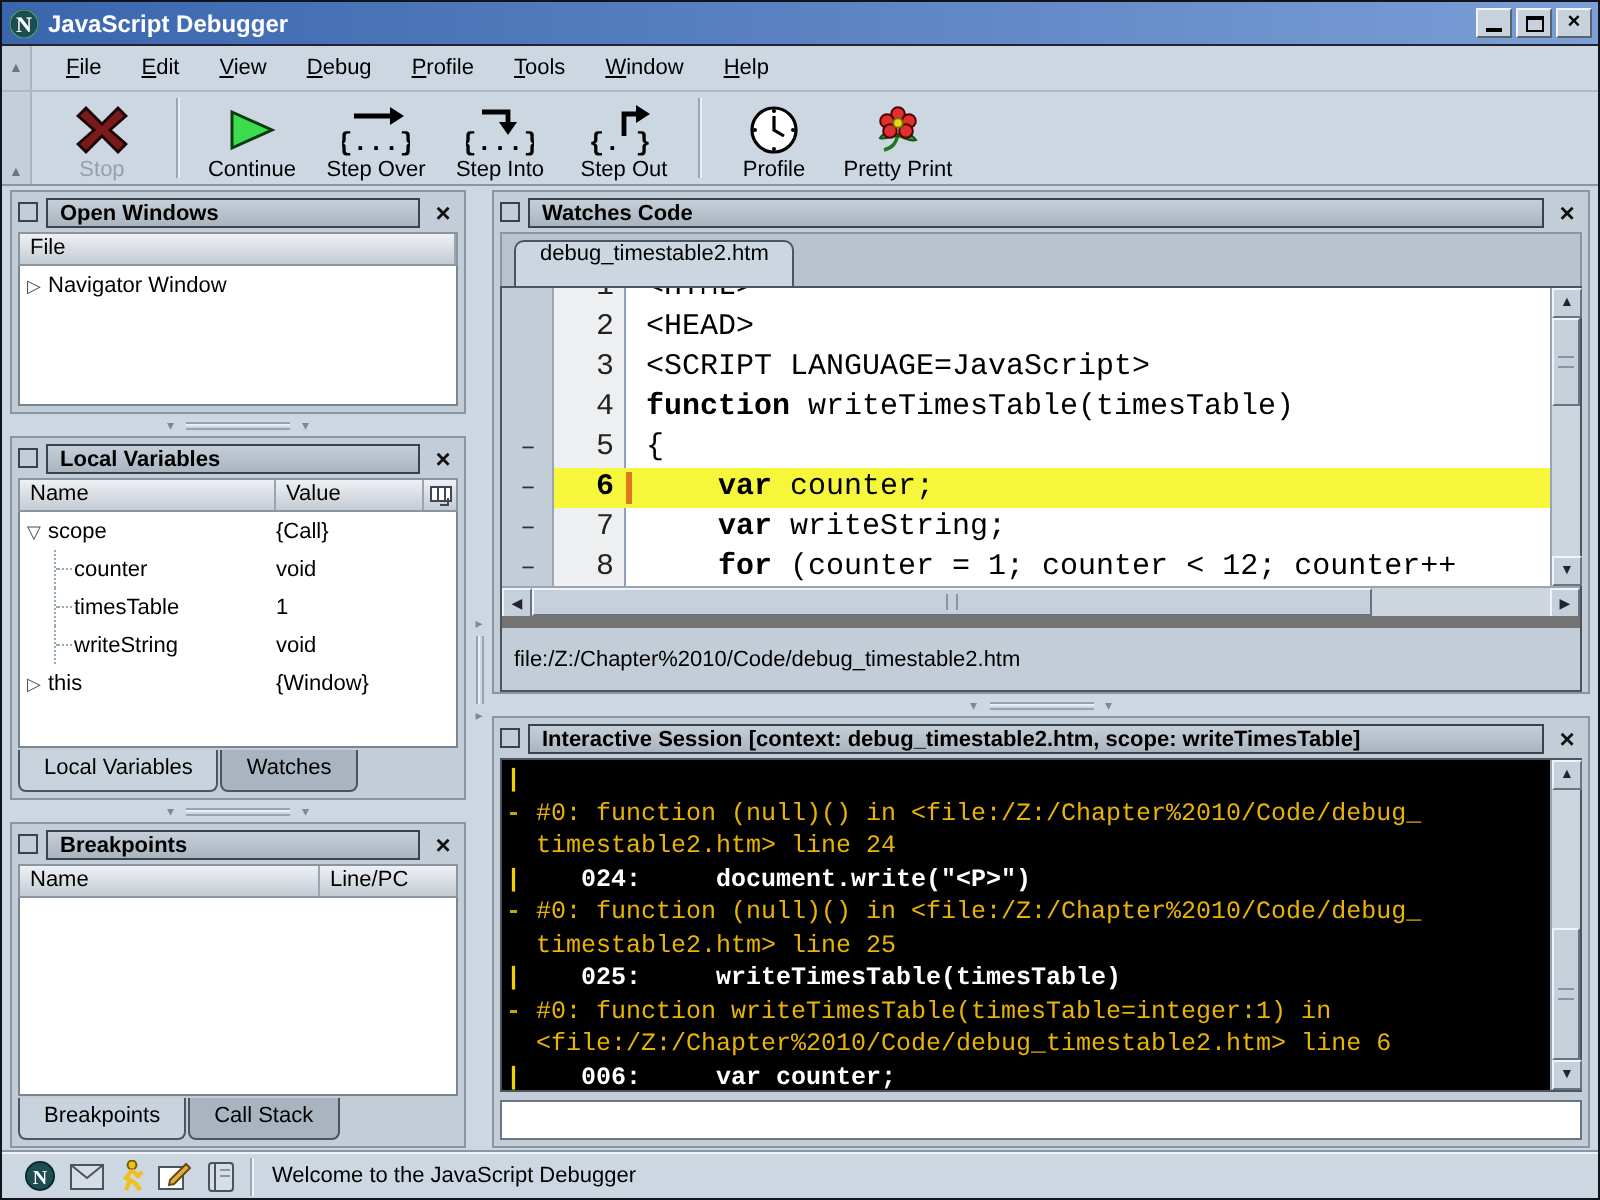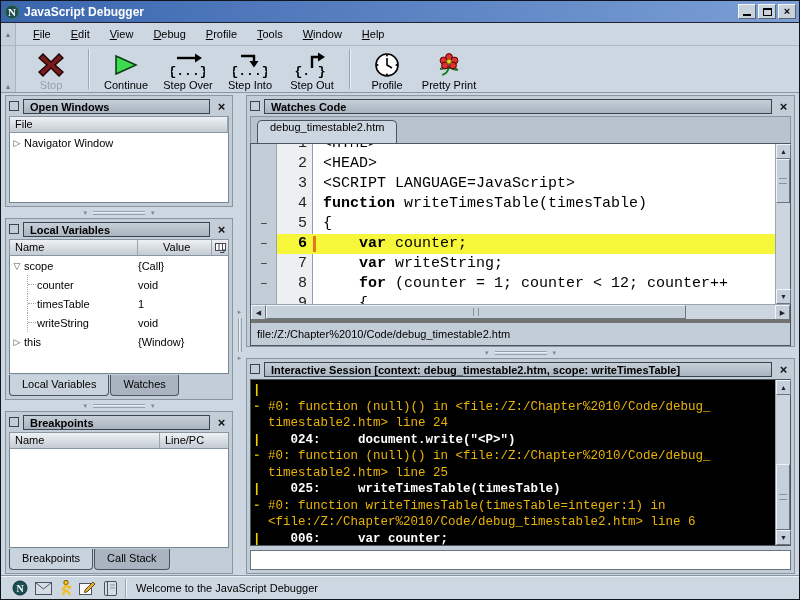--- a/index.html
+++ b/index.html
@@ -102,22 +102,22 @@
   .hsb { height:15px; flex:none; background:#cdd6de; border-top:1px solid #9aa5b2; display:flex; }
   .sb-btn { width:15px; height:15px; flex:none; background:#c6d0da; border:1px solid;
             border-color:#f0f4f8 #6a7480 #6a7480 #f0f4f8; color:#223;
             display:flex; align-items:center; justify-content:center; font-size:7px; }
   .sb-thumb { background:#c6d0da; border:1px solid; border-color:#f0f4f8 #6a7480 #6a7480 #f0f4f8;
               display:flex; align-items:center; justify-content:center; }
   .sb-thumb .grip-h { width:8px; height:6px; border-top:1px solid #8a94a0; border-bottom:1px solid #8a94a0; }
   .sb-thumb .grip-v { height:8px; width:6px; border-left:1px solid #8a94a0; border-right:1px solid #8a94a0; }
   .sb-track { flex:1; }
 
-  .filepath { height:26px; flex:none; display:flex; align-items:center; padding:0 6px; font-size:11px;
-              background:#c3cdd7; border-top:4px solid #737373; }
+  .filepath { height:37px; flex:none; display:flex; align-items:center; padding:0 6px; font-size:11px;
+              background:#c3cdd7; border-top:6px solid #737373; }
 
   
   .sess-panel { flex:1; }
   .console-wrap { flex:1; margin:0 3px; border:1px solid #4a5560; display:flex; min-height:0; background:#000; }
   .console { flex:1; padding:2px 0 0 2px; overflow:hidden; font-family:"Liberation Mono", monospace;
              font-size:12.5px; min-width:0; }
   .con-row { display:flex; height:16.5px; line-height:16.5px; white-space:pre; }
   .con-m { width:15px; flex:none; font-weight:bold; }
   .con-m.pipe { color:#f0d000; }
   .con-m.dash { color:#b8ae00; }
@@ -284,21 +284,21 @@
 
       <div class="panel" style="height:182px; flex:none;">
         <div class="panel-header">
           <span class="ph-square"></span>
           <span class="ph-title">Local Variables</span>
           <span class="ph-close">×</span>
         </div>
         <div class="panel-body">
           <div class="col-hdr">
             <span class="col-cell" style="width:128px;">Name</span>
-            <span class="col-cell" style="flex:1; border-right:none;margin-left:20px;">Value</span>
+            <span class="col-cell" style="flex:1; border-right:none;">Value</span>
             <span class="colpicker">
               <svg width="11" height="10" viewBox="0 0 11 10">
                   <rect x="0.5" y="0.5" width="10" height="7" fill="#fff" stroke="#445"></rect>
                   <line x1="4" y1="0.5" x2="4" y2="7.5" stroke="#445"></line>
                   <line x1="7.5" y1="0.5" x2="7.5" y2="7.5" stroke="#445"></line>
                   <path d="M5 9.5 L9 9.5 L9 6" fill="none" stroke="#445"></path>
                 </svg>
             </span>
           </div>
           <div class="list-box">

